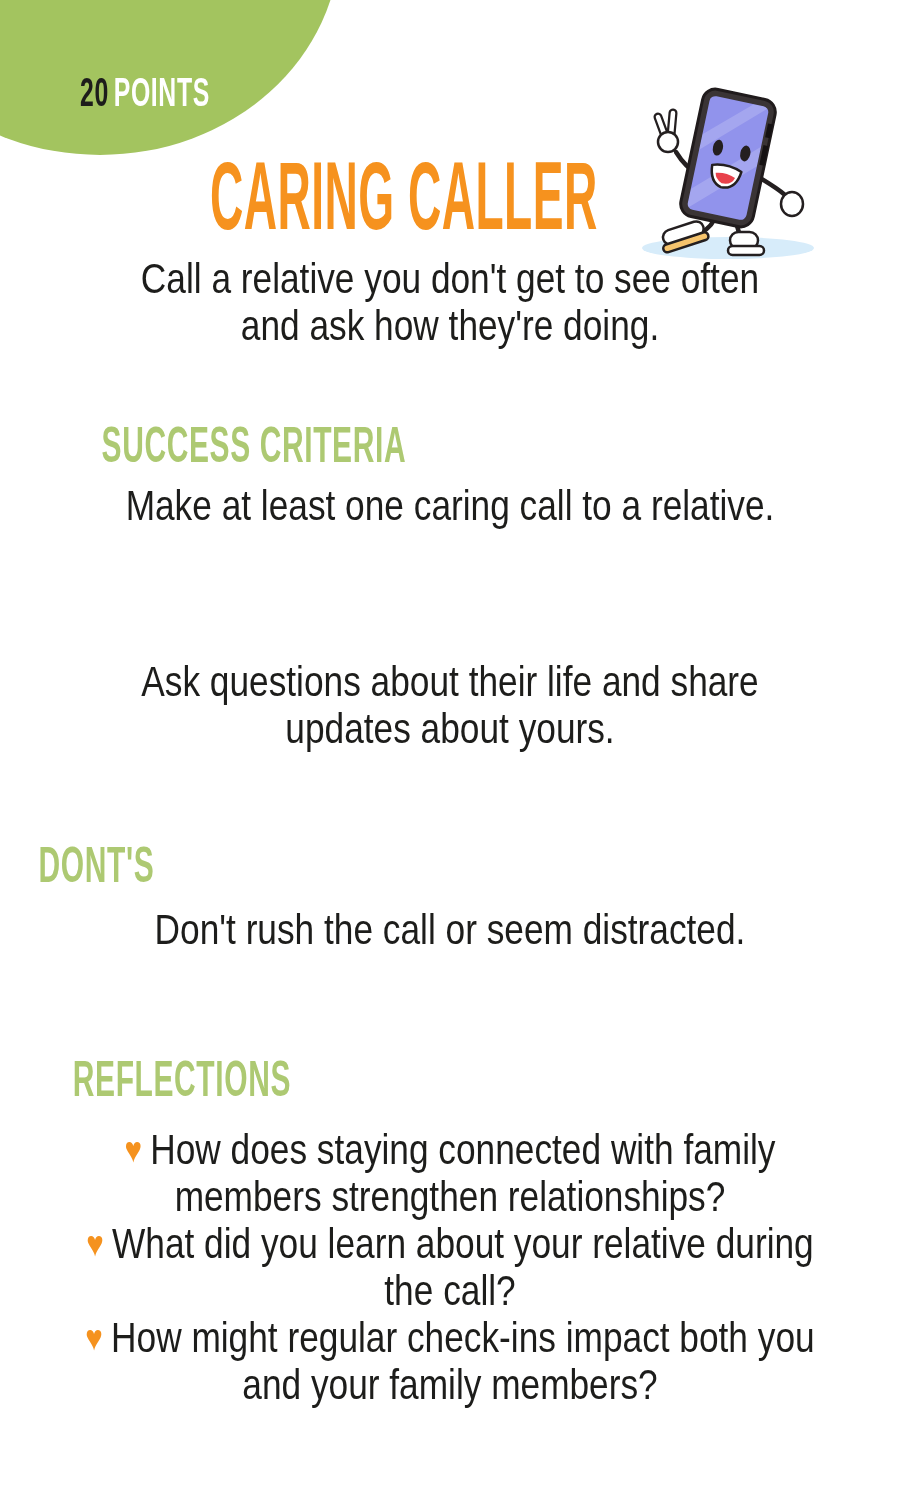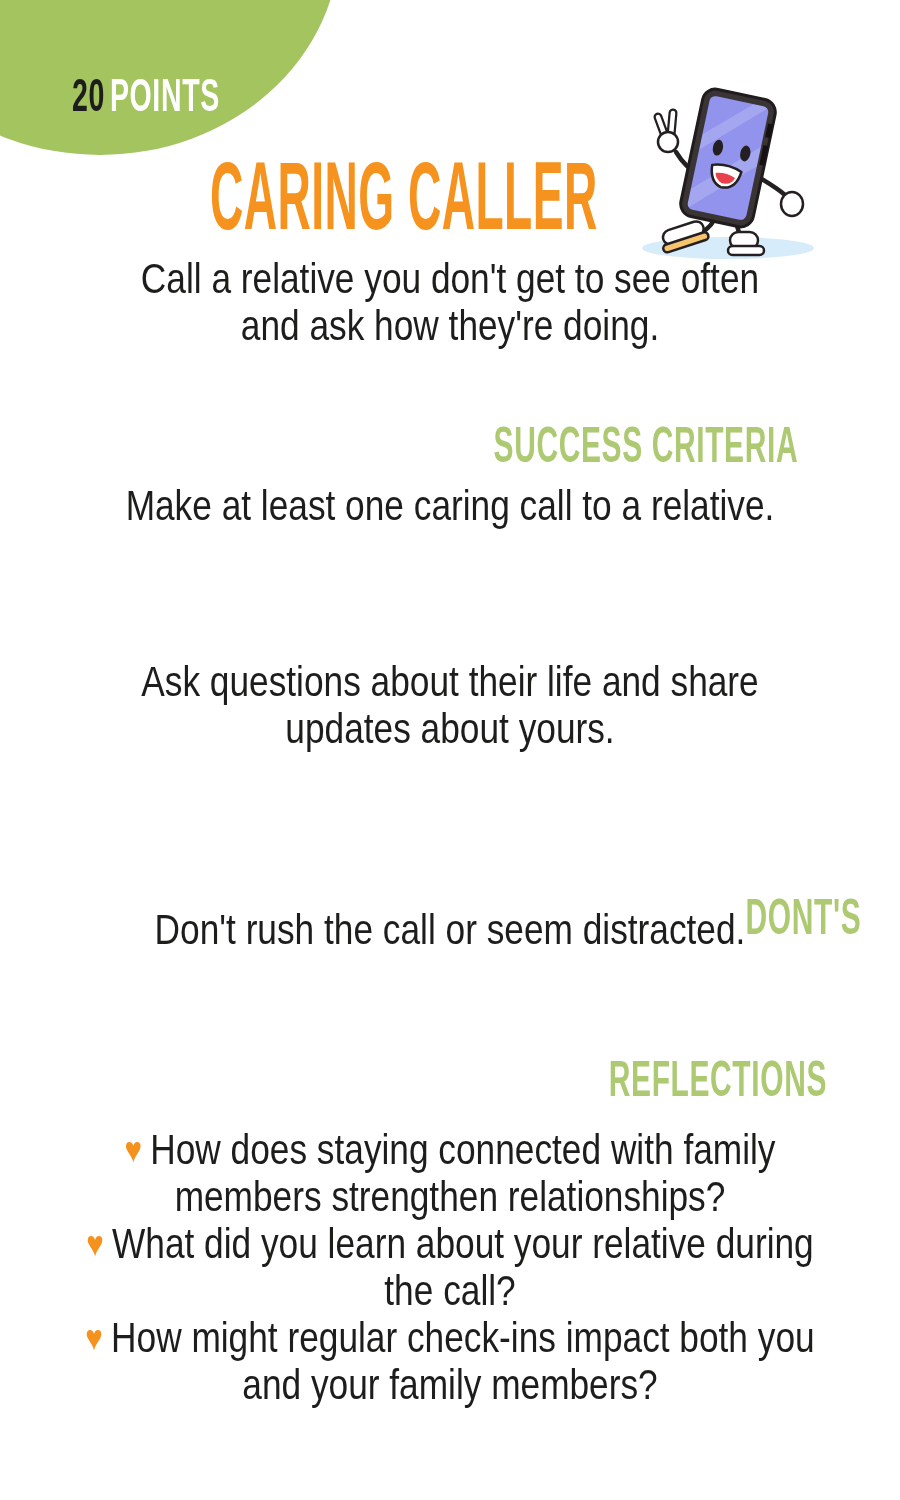--- a/index.html
+++ b/index.html
@@ -6,21 +6,21 @@
   .page{
     position:relative;width:900px;height:1500px;background:#fff;overflow:hidden;
     font-family:"Liberation Sans",sans-serif;color:var(--text-black);
   }
   
   .blob{
     position:absolute;left:-140px;top:-275px;width:480px;height:430px;
     border-radius:50%;background:var(--blob-green);
   }
   .points{
-    position:absolute;left:72px;top:72px;font-weight:bold;font-size:46px;line-height:1;white-space:nowrap;
+    position:absolute;left:80px;top:72px;font-weight:bold;font-size:40px;line-height:1;white-space:nowrap;
   }
   .pts-scale{display:inline-block;transform:scaleX(.62);transform-origin:left top;letter-spacing:1px;}
   .pts-num{color:var(--text-black);}
   .pts-label{color:#ffffff;margin-left:8px;}
   
   .character{position:absolute;left:638px;top:76px;width:184px;height:190px;}
   .limb{fill:none;stroke:#241f20;stroke-width:4.5;stroke-linecap:round;}
   .shoe{fill:#ffffff;stroke:#241f20;stroke-width:2.5;}
   .sole{fill:var(--sole-orange);stroke:#241f20;stroke-width:2.5;}
   .glove{fill:#ffffff;stroke:#241f20;stroke-width:2.5;}
@@ -34,21 +34,21 @@
   .mouth{fill:#ffffff;stroke:#241f20;stroke-width:2.5;stroke-linejoin:round;}
   .tongue{fill:#e8414b;}
   .shadow{fill:var(--shadow-blue);}
   
   .title-wrap{position:absolute;top:148px;left:0;width:714px;text-align:left;line-height:1;}
   .title{
     display:inline-block;font-weight:bold;font-size:96px;letter-spacing:1px;white-space:nowrap;
     color:var(--accent-orange);transform:scaleX(.48);
   }
   
-  .sec-head{position:absolute;left:0;width:900px;text-align:right;line-height:1;}
+  .sec-head{position:absolute;left:0;width:900px;text-align:left;line-height:1;}
   .head-inner{
     display:inline-block;font-weight:bold;font-size:50px;letter-spacing:1px;white-space:nowrap;
     color:var(--heading-green);transform:scaleX(.6);
   }
   
   .body-text{
     position:absolute;left:50%;width:1100px;transform:translateX(-50%) scaleX(.82);
     text-align:center;font-size:43px;line-height:47px;white-space:pre-line;color:var(--text-black);
   }
   
@@ -123,21 +123,21 @@
 and ask how they're doing.</div>
 
   <div class="sec-head" style="top:420px;">
     <span class="head-inner">SUCCESS CRITERIA</span>
   </div>
   <div class="body-text" style="top:482px;">Make at least one caring call to a relative.</div>
 
   <div class="body-text" style="top:658px;">Ask questions about their life and share
 updates about yours.</div>
 
-  <div class="sec-head" style="top:892px;">
+  <div class="sec-head" style="top:840px;">
     <span class="head-inner">DONT'S</span>
   </div>
   <div class="body-text" style="top:906px;">Don't rush the call or seem distracted.</div>
 
   <div class="sec-head" style="top:1054px;">
     <span class="head-inner">REFLECTIONS</span>
   </div>
 
   <div class="bullets">
     <div class="bullet">

